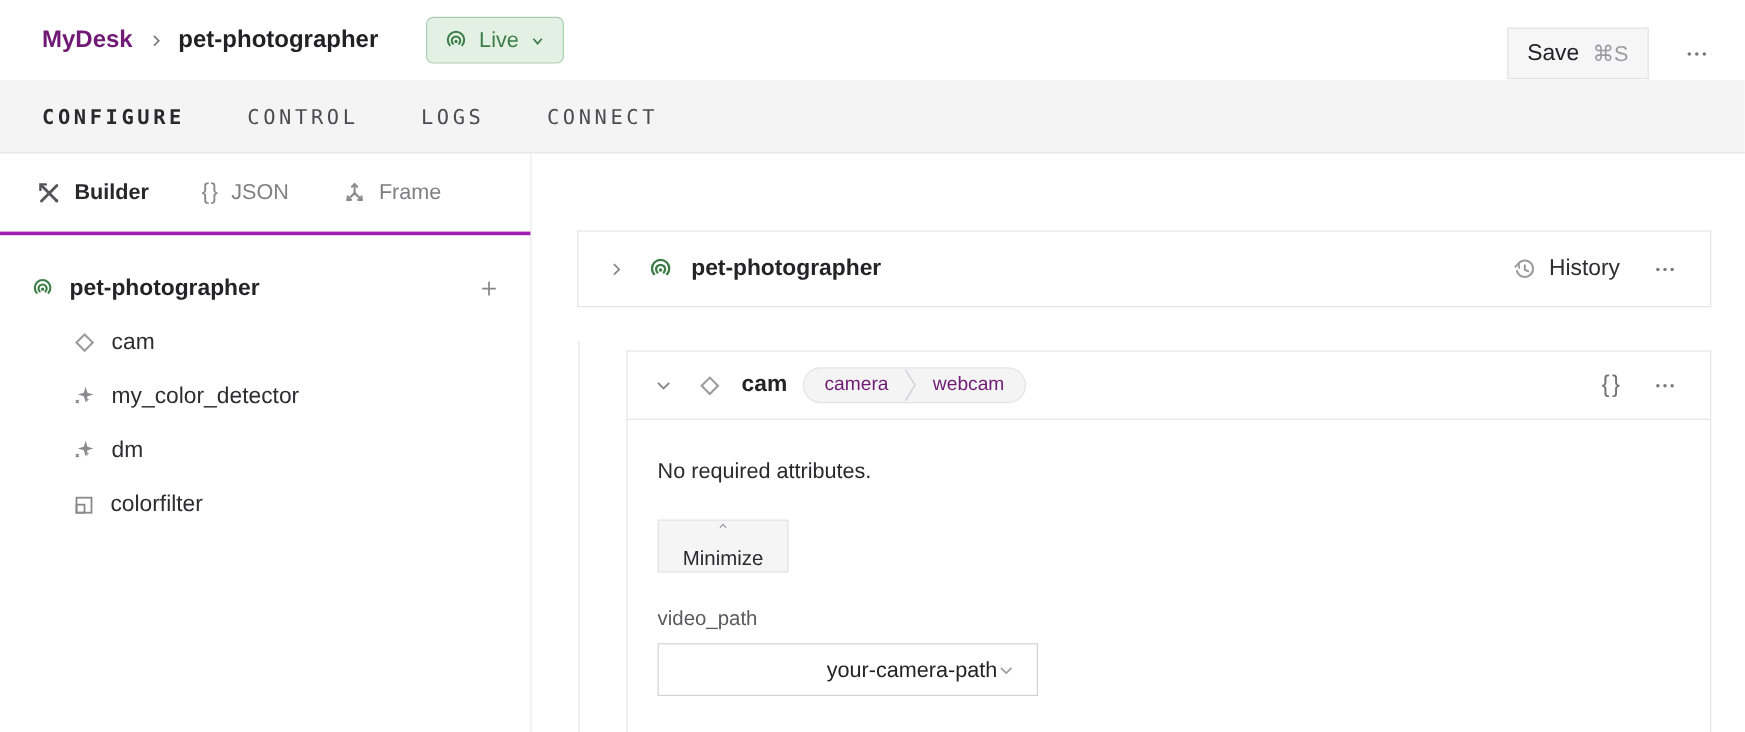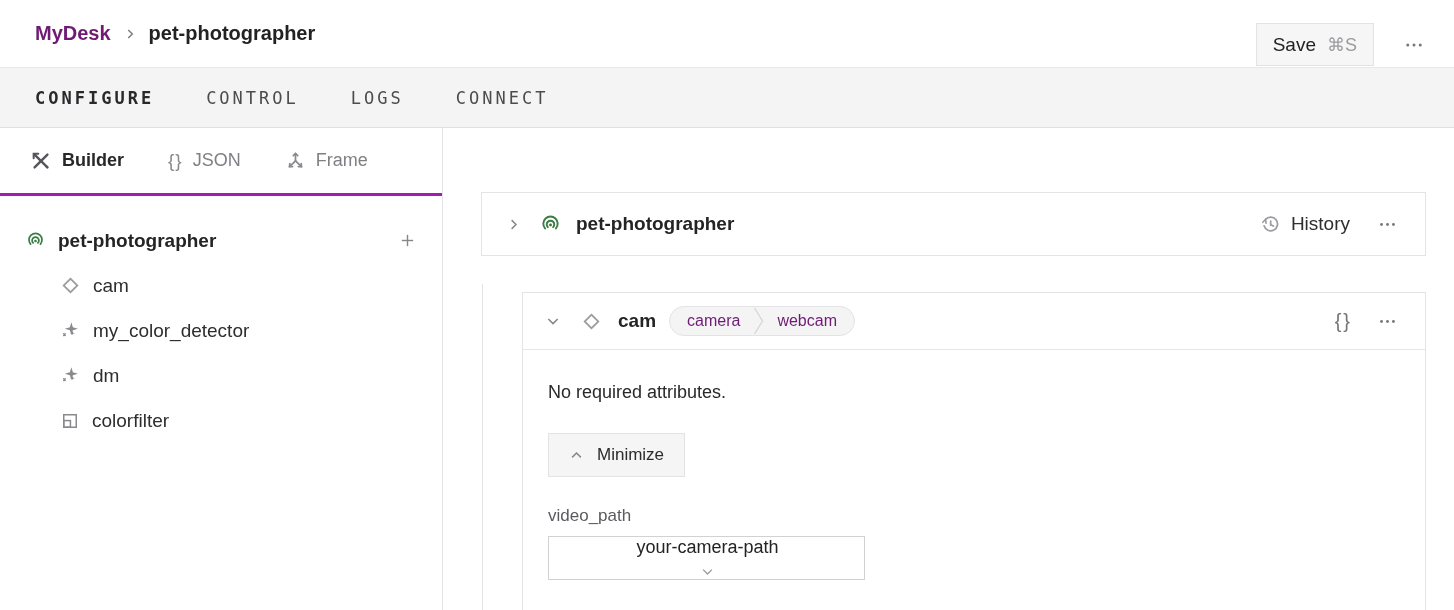--- a/index.html
+++ b/index.html
@@ -77,44 +77,59 @@
   .head-actions { margin-left:auto; display:flex; align-items:center; gap:22px; }
   .braces-btn { background:none; border:none; cursor:pointer; font-size:20px;
     color:#73737a; letter-spacing:2px; font-family:"Liberation Sans", sans-serif; }
 
   .component-body { display:grid; grid-template-columns:308px 1fr; padding:31px 24px 0 25px; }
   .attr-heading { font-size:19px; font-weight:700; color:#242426; }
   .attr-col { padding-top:1px; }
   .attr-empty { font-size:18px; color:#29292b; }
   .minimize-btn { margin-top:30px; display:flex; align-items:center; gap:13px;
     height:44px; padding:0 20px; background:#f5f5f6; border:1px solid #e3e3e5;
-    font-size:17px; color:#2b2b2d; cursor:pointer; font-family:"Liberation Sans", sans-serif; }
+    font-size:17px; color:#2b2b2d; cursor:pointer; font-family:"Liberation Sans", sans-serif;flex-direction:column; }
   .field-label { margin-top:29px; font-size:17px; color:#5b5b5f; }
   .select { margin-top:10px; width:317px; height:44px; border:1px solid #d2d2d6;
-    background:#fff; display:flex; align-items:center; justify-content:space-between;
-    padding:0 18px 0 20px; font-size:18px; color:#232326; cursor:pointer;flex-direction:column; }
+    background:#fff; display:flex; align-items:center; justify-content:flex-end;
+    padding:0 18px 0 20px; font-size:18px; color:#232326; cursor:pointer; }
 
   svg { display:block; }
 </style>
 </head>
 <body>
 
 <div class="app">
 
   <div class="header">
     <div class="crumb">
       <span class="crumb-org">MyDesk</span>
       <span class="crumb-sep">
         <svg width="14" height="14" viewBox="0 0 24 24" fill="none" stroke="#7a7a7e" stroke-width="2.4">
             <polyline points="9,5 16,12 9,19"></polyline>
           </svg>
       </span>
       <span class="crumb-machine">pet-photographer</span>
     </div>
 
+    <div class="live-badge">
+      <span>
+        <svg width="20" height="20" viewBox="0 0 24 24" fill="none" stroke="#3c7d45" stroke-width="2" stroke-linecap="round">
+          <path d="M 5.8,16.5 A 8.2,8.2 0 1 1 18.2,16.5"></path>
+          <path d="M 9,15 A 4.3,4.3 0 1 1 15,15"></path>
+          <circle cx="12" cy="12.6" r="1.6" fill="#3c7d45" stroke="none"></circle>
+        </svg>
+      </span>
+      <span>Live</span>
+      <span>
+        <svg width="14" height="14" viewBox="0 0 24 24" fill="none" stroke="#3c7d45" stroke-width="2.4">
+            <polyline points="6,9 12,16 18,9"></polyline>
+          </svg>
+      </span>
+    </div>
 
     <div class="header-right">
       <button class="save-btn">
         <span class="save-label">Save</span>
         <span class="save-shortcut">⌘S</span>
       </button>
       <button class="icon-btn">
         <svg width="20" height="20" viewBox="0 0 24 24" fill="#77777c">
             <circle cx="4.5" cy="12" r="1.8"></circle>
             <circle cx="12" cy="12" r="1.8"></circle>

